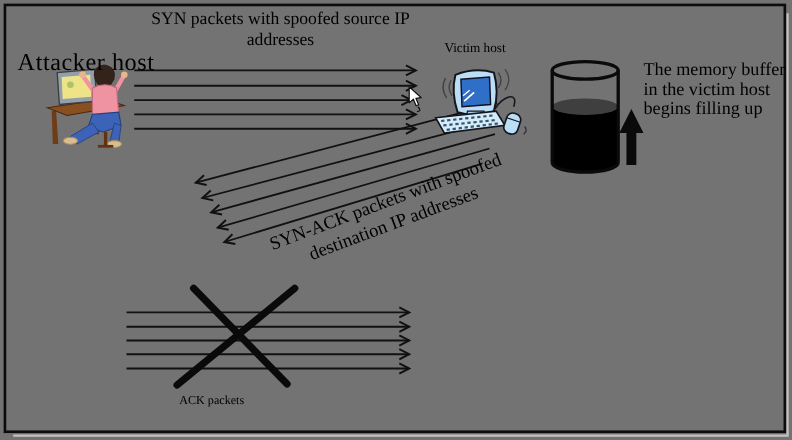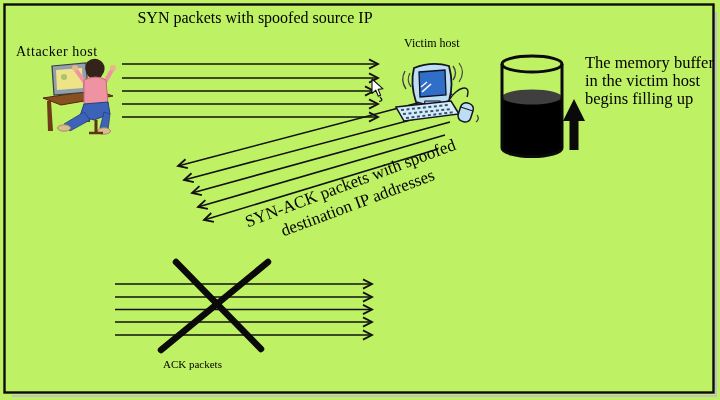--- a/index.html
+++ b/index.html
@@ -1,28 +1,28 @@
 <!DOCTYPE html>
 <html><head>
 <meta charset="utf-8">
 <style>
   html,body{margin:0;padding:0;background:#ffffff;}
   .canvas{
     position:relative;
     width:720px;height:400px;
-    background:#bef264;
+    background:#737373;
     overflow:hidden;
     font-family:"Liberation Serif","DejaVu Serif",serif;
     color:#000;
   }
   .canvas svg{position:absolute;left:0;top:0;}
   .label{position:absolute;color:#000;white-space:nowrap;}
   .label span{display:block;}
   .syn-label{left:129px;top:8px;width:252px;text-align:center;font-size:16px;line-height:19px;white-space:normal;}
-  .attacker-label{left:16px;top:44px;font-size:14px;letter-spacing:.5px;}
+  .attacker-label{left:16px;top:44px;font-size:22px;letter-spacing:.5px;}
   .victim-label{left:404px;top:36px;font-size:12px;}
   .buffer-label{left:585px;top:54px;width:140px;font-size:16.5px;line-height:18px;white-space:normal;}
   .synack-label{left:234px;top:172px;width:240px;text-align:center;font-size:17px;line-height:21px;
     transform:rotate(-20.5deg);}
   .ack-label{left:163px;top:358px;font-size:11px;}
 </style>
 </head>
 <body>
 
 <div class="canvas">
@@ -127,20 +127,21 @@
     </g>
 
     <g>
       <path d="M372,79 L372,93.5 L375.8,90.2 L378.3,96.2 L380.6,95.2 L378.1,89.4 L383,88.8 Z" fill="#fff" stroke="#111" stroke-width="1.1" stroke-linejoin="round"></path>
       <path d="M380,97 q4,4 -1,4.5" stroke="#111" stroke-width="1.2" fill="none"></path>
     </g>
   </svg>
 
   <div class="label syn-label">
     <span>SYN packets with spoofed source IP</span>
+    <span>addresses</span>
   </div>
 
   <div class="label attacker-label">Attacker host</div>
 
   <div class="label victim-label">Victim host</div>
 
   <div class="label buffer-label">
     <span>The memory buffer</span>
     <span>in the victim host</span>
     <span>begins filling up</span>

